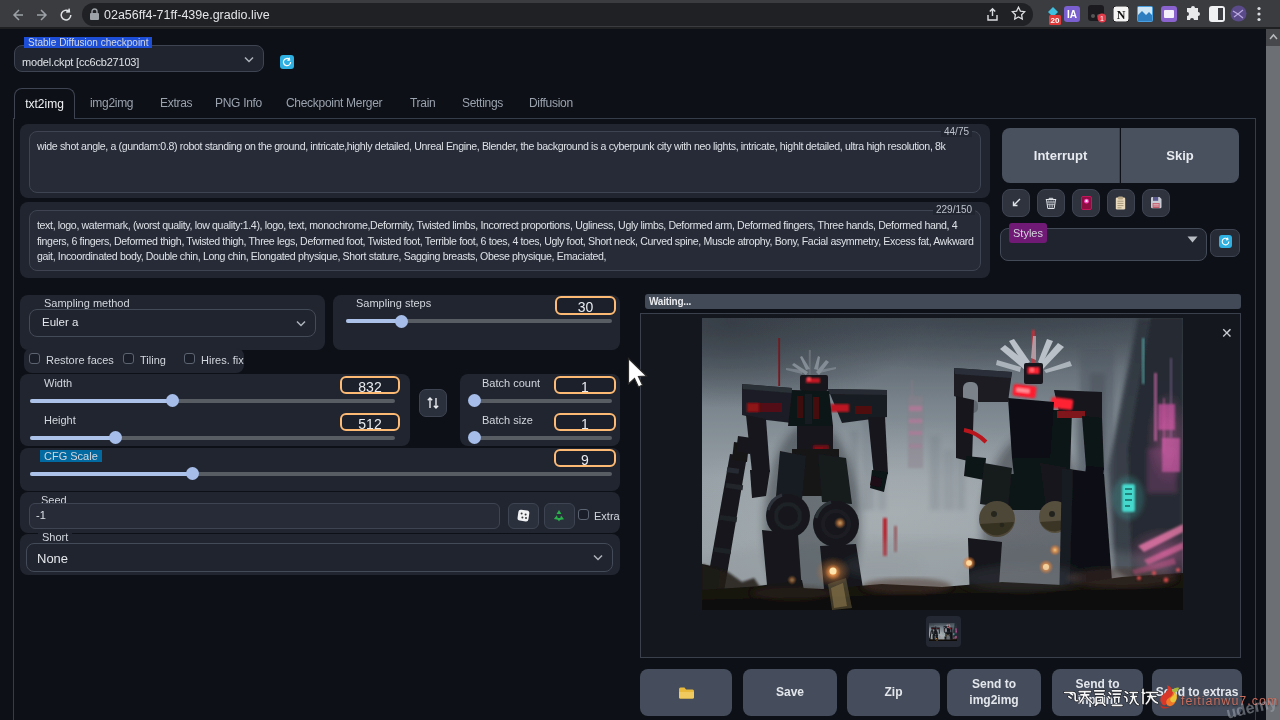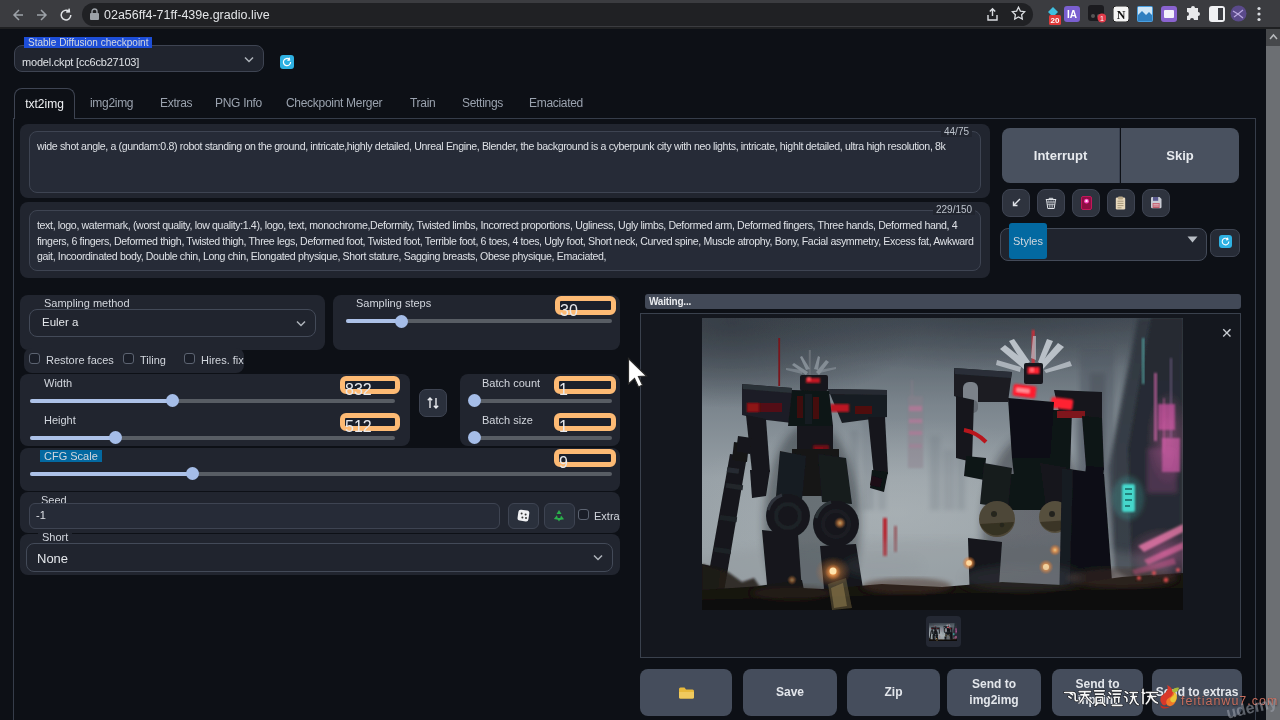--- a/index.html
+++ b/index.html
@@ -23,21 +23,21 @@
 .tab{position:absolute;top:96px;font-size:12px;color:#9aa2ae;letter-spacing:-0.3px}
 #tabsel{position:absolute;left:14px;top:88px;width:61px;height:31px;border:1px solid #3e4452;border-bottom:none;border-radius:8px 8px 0 0;background:#0d1016;color:#f0f2f5;font-size:12px;text-align:center;line-height:30px;z-index:2}
 #panelborder{position:absolute;left:13px;top:118px;width:1243px;height:602px;border:1px solid #363d4a;border-bottom:none}
 
 .block{position:absolute;background:#21252f;border-radius:8px}
 .input{position:absolute;background:#262b37;border:1px solid #3e4452;border-radius:8px;color:#dde0e5}
 .counter{position:absolute;font-size:10px;color:#bcc2cb;background:#21252f;padding:0 3px}
 .ptext{font-size:10.6px;line-height:15.5px;letter-spacing:-0.36px;color:#dde0e5;padding:6px 8px;white-space:nowrap;overflow:hidden}
 
 .lbl{position:absolute;font-size:11px;color:#d2d6dd}
-.numbox{position:absolute;background:#1b202b;border:5px solid #fdba74;border-radius:6px;color:#e8eaee;font-size:16px;text-align:left}
+.numbox{position:absolute;background:#1b202b;border:2px solid #fdba74;border-radius:6px;color:#e8eaee;font-size:14px;text-align:center}
 .track{position:absolute;height:4px;border-radius:2px;background:#585d64}
 .fill{position:absolute;height:4px;border-radius:2px;background:#adc2e8}
 .handle{position:absolute;width:13px;height:13px;border-radius:50%;background:#a5bde8}
 .cbox{position:absolute;width:11px;height:11px;background:#1a1e28;border:1.5px solid #5c6371;border-radius:3px}
 .drop{position:absolute;background:#20242e;border:1px solid #434a58;border-radius:8px;color:#e4e7eb;font-size:11.5px}
 .chev{position:absolute;color:#aeb3ba;font-size:11px}
 
 #interrupt{position:absolute;left:1002px;top:128px;width:118px;height:55px;background:#49515f;border-radius:8px 0 0 8px;color:#e7eaee;font-weight:bold;font-size:13px;text-align:center;line-height:55px;border-right:1px solid #3a4150}
 #skip{position:absolute;left:1121px;top:128px;width:118px;height:55px;background:#49515f;border-radius:0 8px 8px 0;color:#e7eaee;font-weight:bold;font-size:13px;text-align:center;line-height:55px}
 .iconbtn{position:absolute;top:189px;width:28px;height:28px;background:#2e333e;border:1px solid #3e4452;border-radius:8px}
@@ -122,21 +122,21 @@
 </div>
 
 <div id="panelborder"></div>
 <div id="tabsel">txt2img</div>
 <div class="tab" style="left:90px">img2img</div>
 <div class="tab" style="left:160px">Extras</div>
 <div class="tab" style="left:215px">PNG Info</div>
 <div class="tab" style="left:286px">Checkpoint Merger</div>
 <div class="tab" style="left:410px">Train</div>
 <div class="tab" style="left:462px">Settings</div>
-<div class="tab" style="left:529px">Emaciated</div>
+<div class="tab" style="left:529px">Diffusion</div>
 
 <div id="ckptbox"></div>
 <div id="ckptlabel">Stable Diffusion checkpoint</div>
 <div id="ckpttext">model.ckpt [cc6cb27103]</div>
 <svg id="ckptchev" class="abs" style="left:243px;top:56px" width="12" height="8">
     <path d="M2 1.5 l4 4 4-4" stroke="#aeb3ba" stroke-width="1.5" fill="none"></path>
   </svg>
 <div id="ckptrefresh"></div>
 <svg class="abs" style="left:282px;top:57px" width="10" height="10">
     <path d="M8.6 5 a3.6 3.6 0 1 1 -1.3 -2.7 M7.2 0.7 l0.4 2.2 -2.2 0.4" stroke="#fff" stroke-width="1.2" fill="none"></path>
@@ -177,21 +177,21 @@
     <rect x="3" y="0.4" width="5" height="3" rx="1" fill="#b9a888"></rect>
     <path d="M2.5 5.2 h6 M2.5 7.4 h6 M2.5 9.6 h6 M2.5 11.8 h4" stroke="#8a7a5c" stroke-width=".7"></path>
   </svg>
 <svg class="abs" style="left:1150px;top:196px" width="12" height="13">
     <path d="M1 2.2 a1.2 1.2 0 0 1 1.2 -1.2 H9.5 L11.5 3 V11 a1.2 1.2 0 0 1 -1.2 1.2 H2.2 A1.2 1.2 0 0 1 1 11 z" fill="#c9ccd4"></path>
     <rect x="3" y="1" width="5.2" height="3.8" fill="#5a5a8e"></rect>
     <rect x="2.6" y="7" width="7" height="5" fill="#c05a6a"></rect>
     <path d="M3.4 8.3 h5.4 M3.4 10 h5.4" stroke="#eedfe2" stroke-width=".7"></path>
   </svg>
 <div class="drop" style="left:1000px;top:228px;width:207px;height:33px"></div>
-<div class="lbl" style="left:1009px;top:223px;background:#0369a1;padding:12px 4px;border-radius:3px">Styles</div>
+<div class="lbl" style="left:1009px;top:223px;background:#701a75;padding:4px 4px;border-radius:3px">Styles</div>
 <svg class="abs" style="left:1187px;top:236px" width="11" height="7">
     <path d="M0.5 0.5 h10 l-5 6 z" fill="#b8bdc4"></path>
   </svg>
 <div class="abs" style="left:1210px;top:229px;width:30px;height:28px;border-radius:7px;background:#262b36;border:1px solid #3e4452"></div>
 <div class="abs" style="left:1219px;top:235px;width:13px;height:13px;border-radius:3px;background:#2eb1e2"></div>
 <svg class="abs" style="left:1221px;top:237px" width="9" height="9">
     <path d="M7.8 4.5 a3.3 3.3 0 1 1 -1.2 -2.5 M6.5 0.6 l0.4 2 -2 0.4" stroke="#fff" stroke-width="1.1" fill="none"></path>
   </svg>
 
 <div class="block" style="left:20px;top:295px;width:305px;height:55px"></div>

